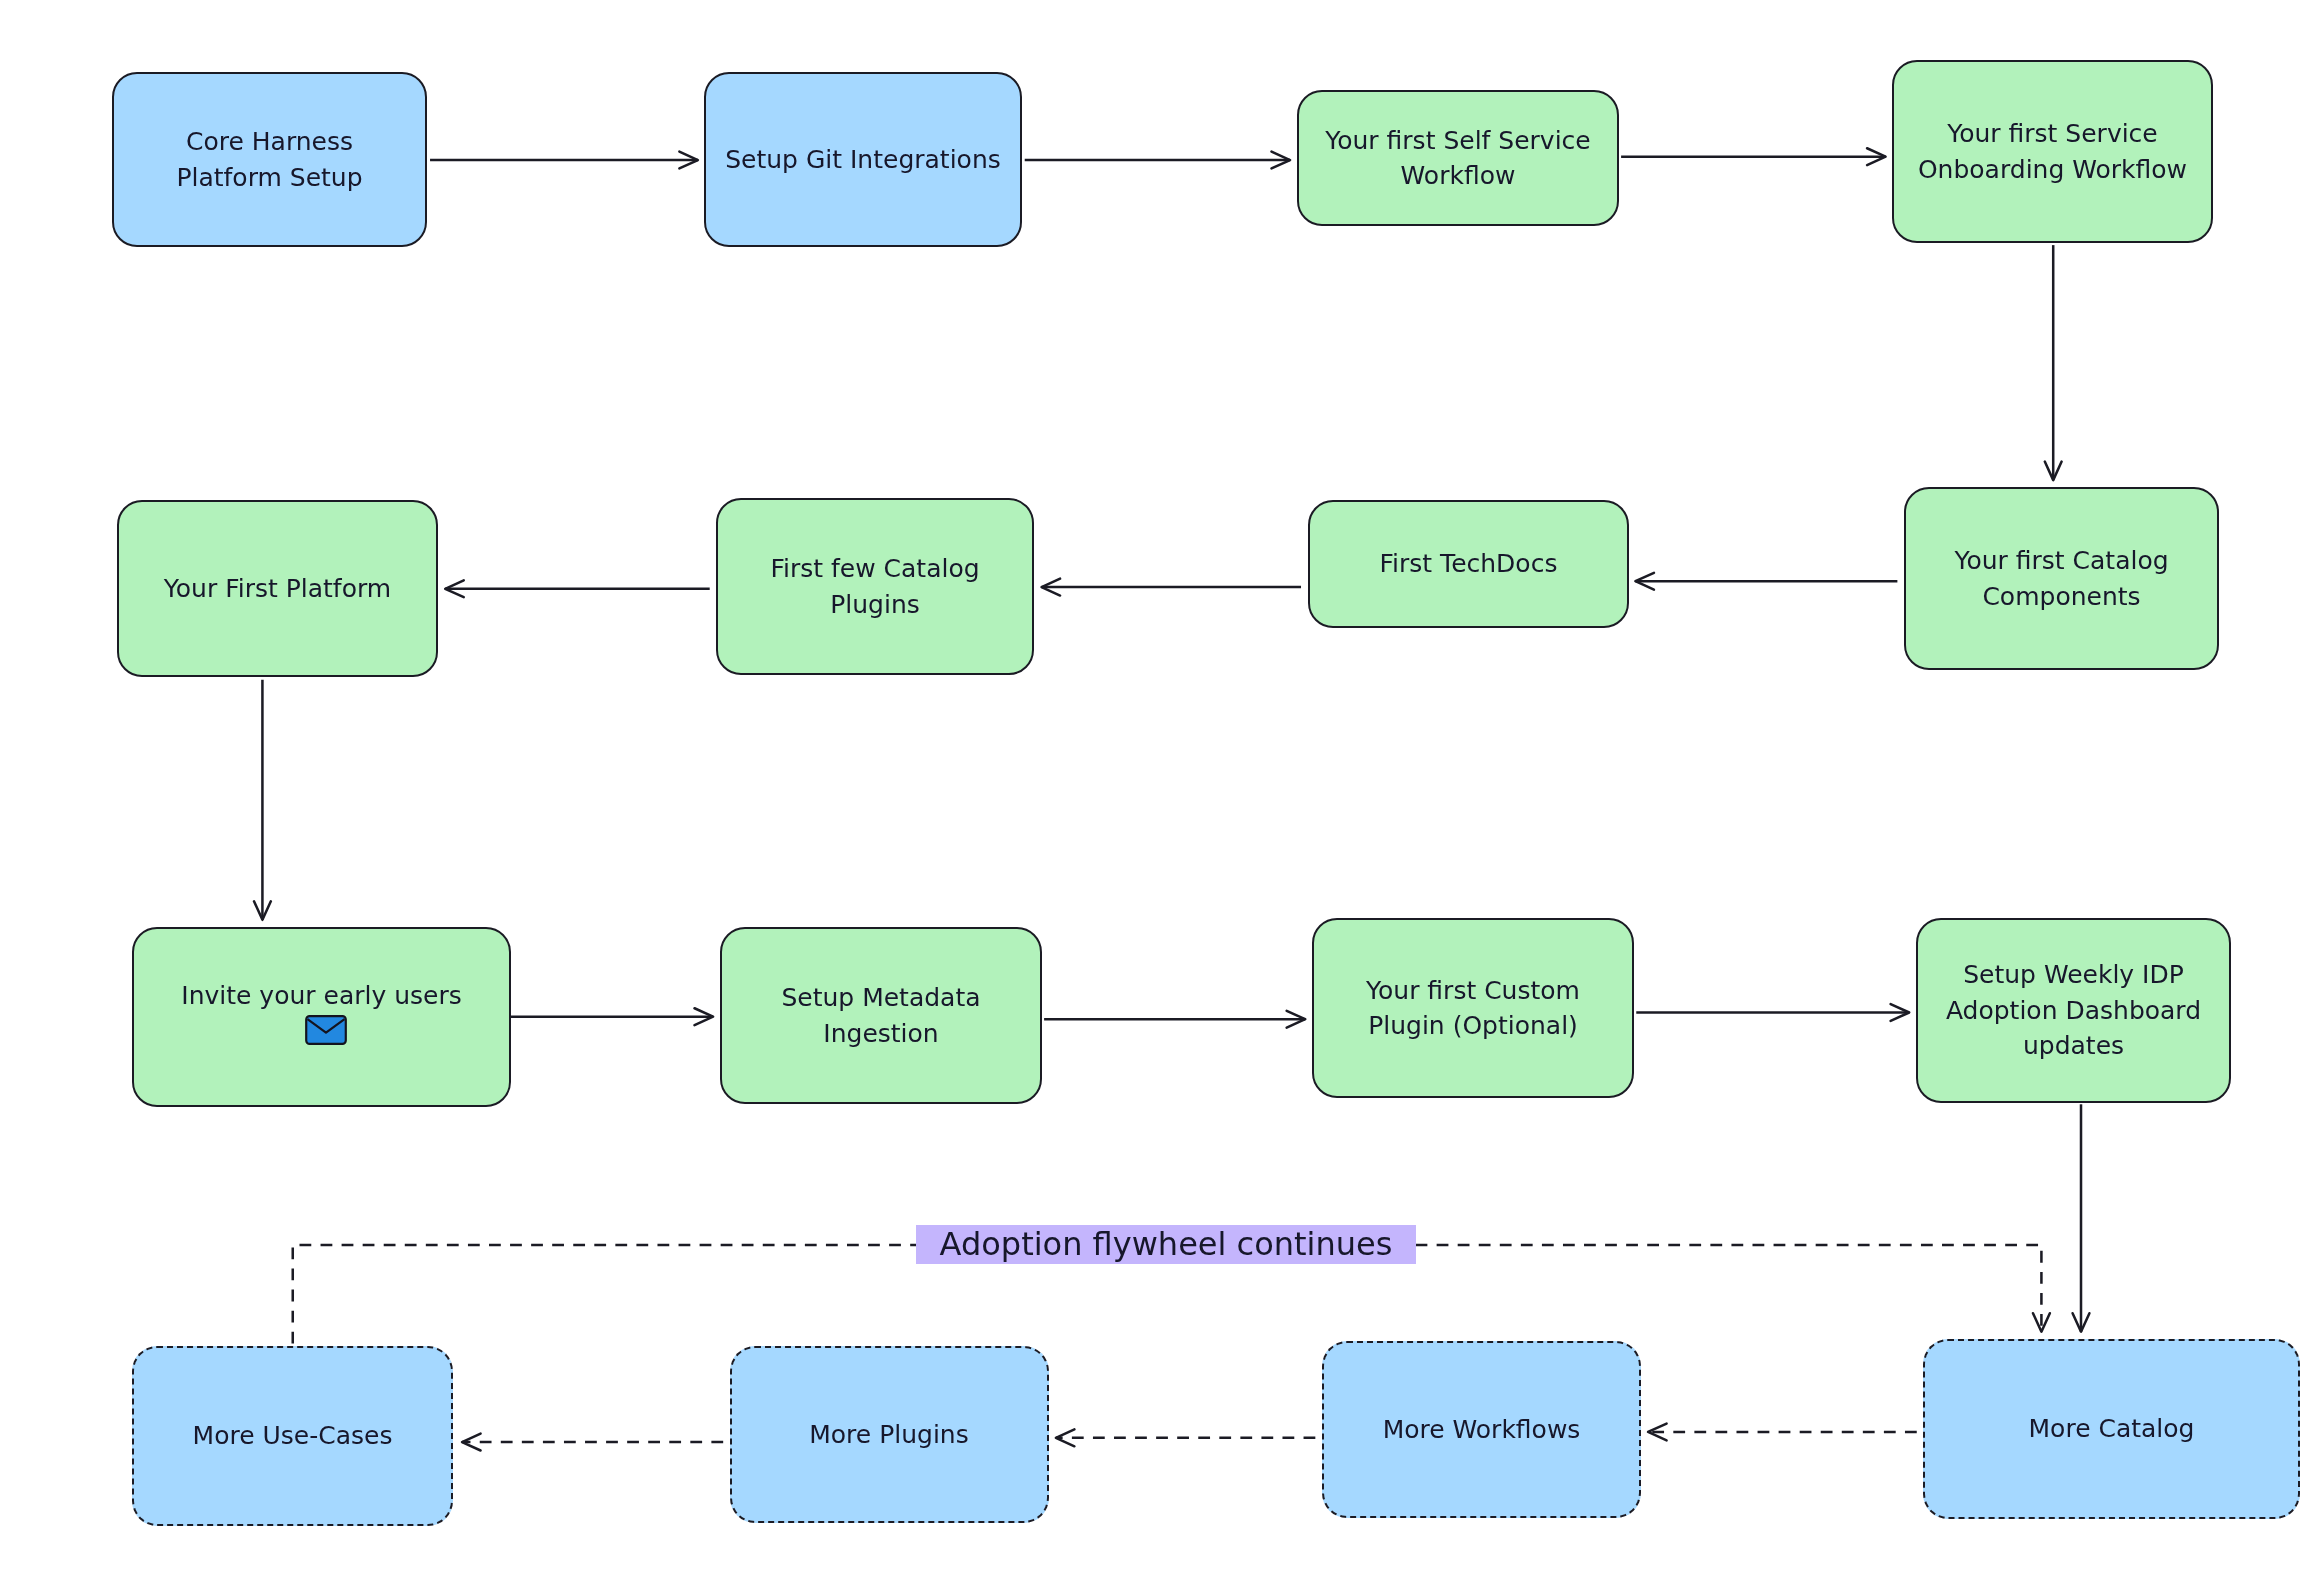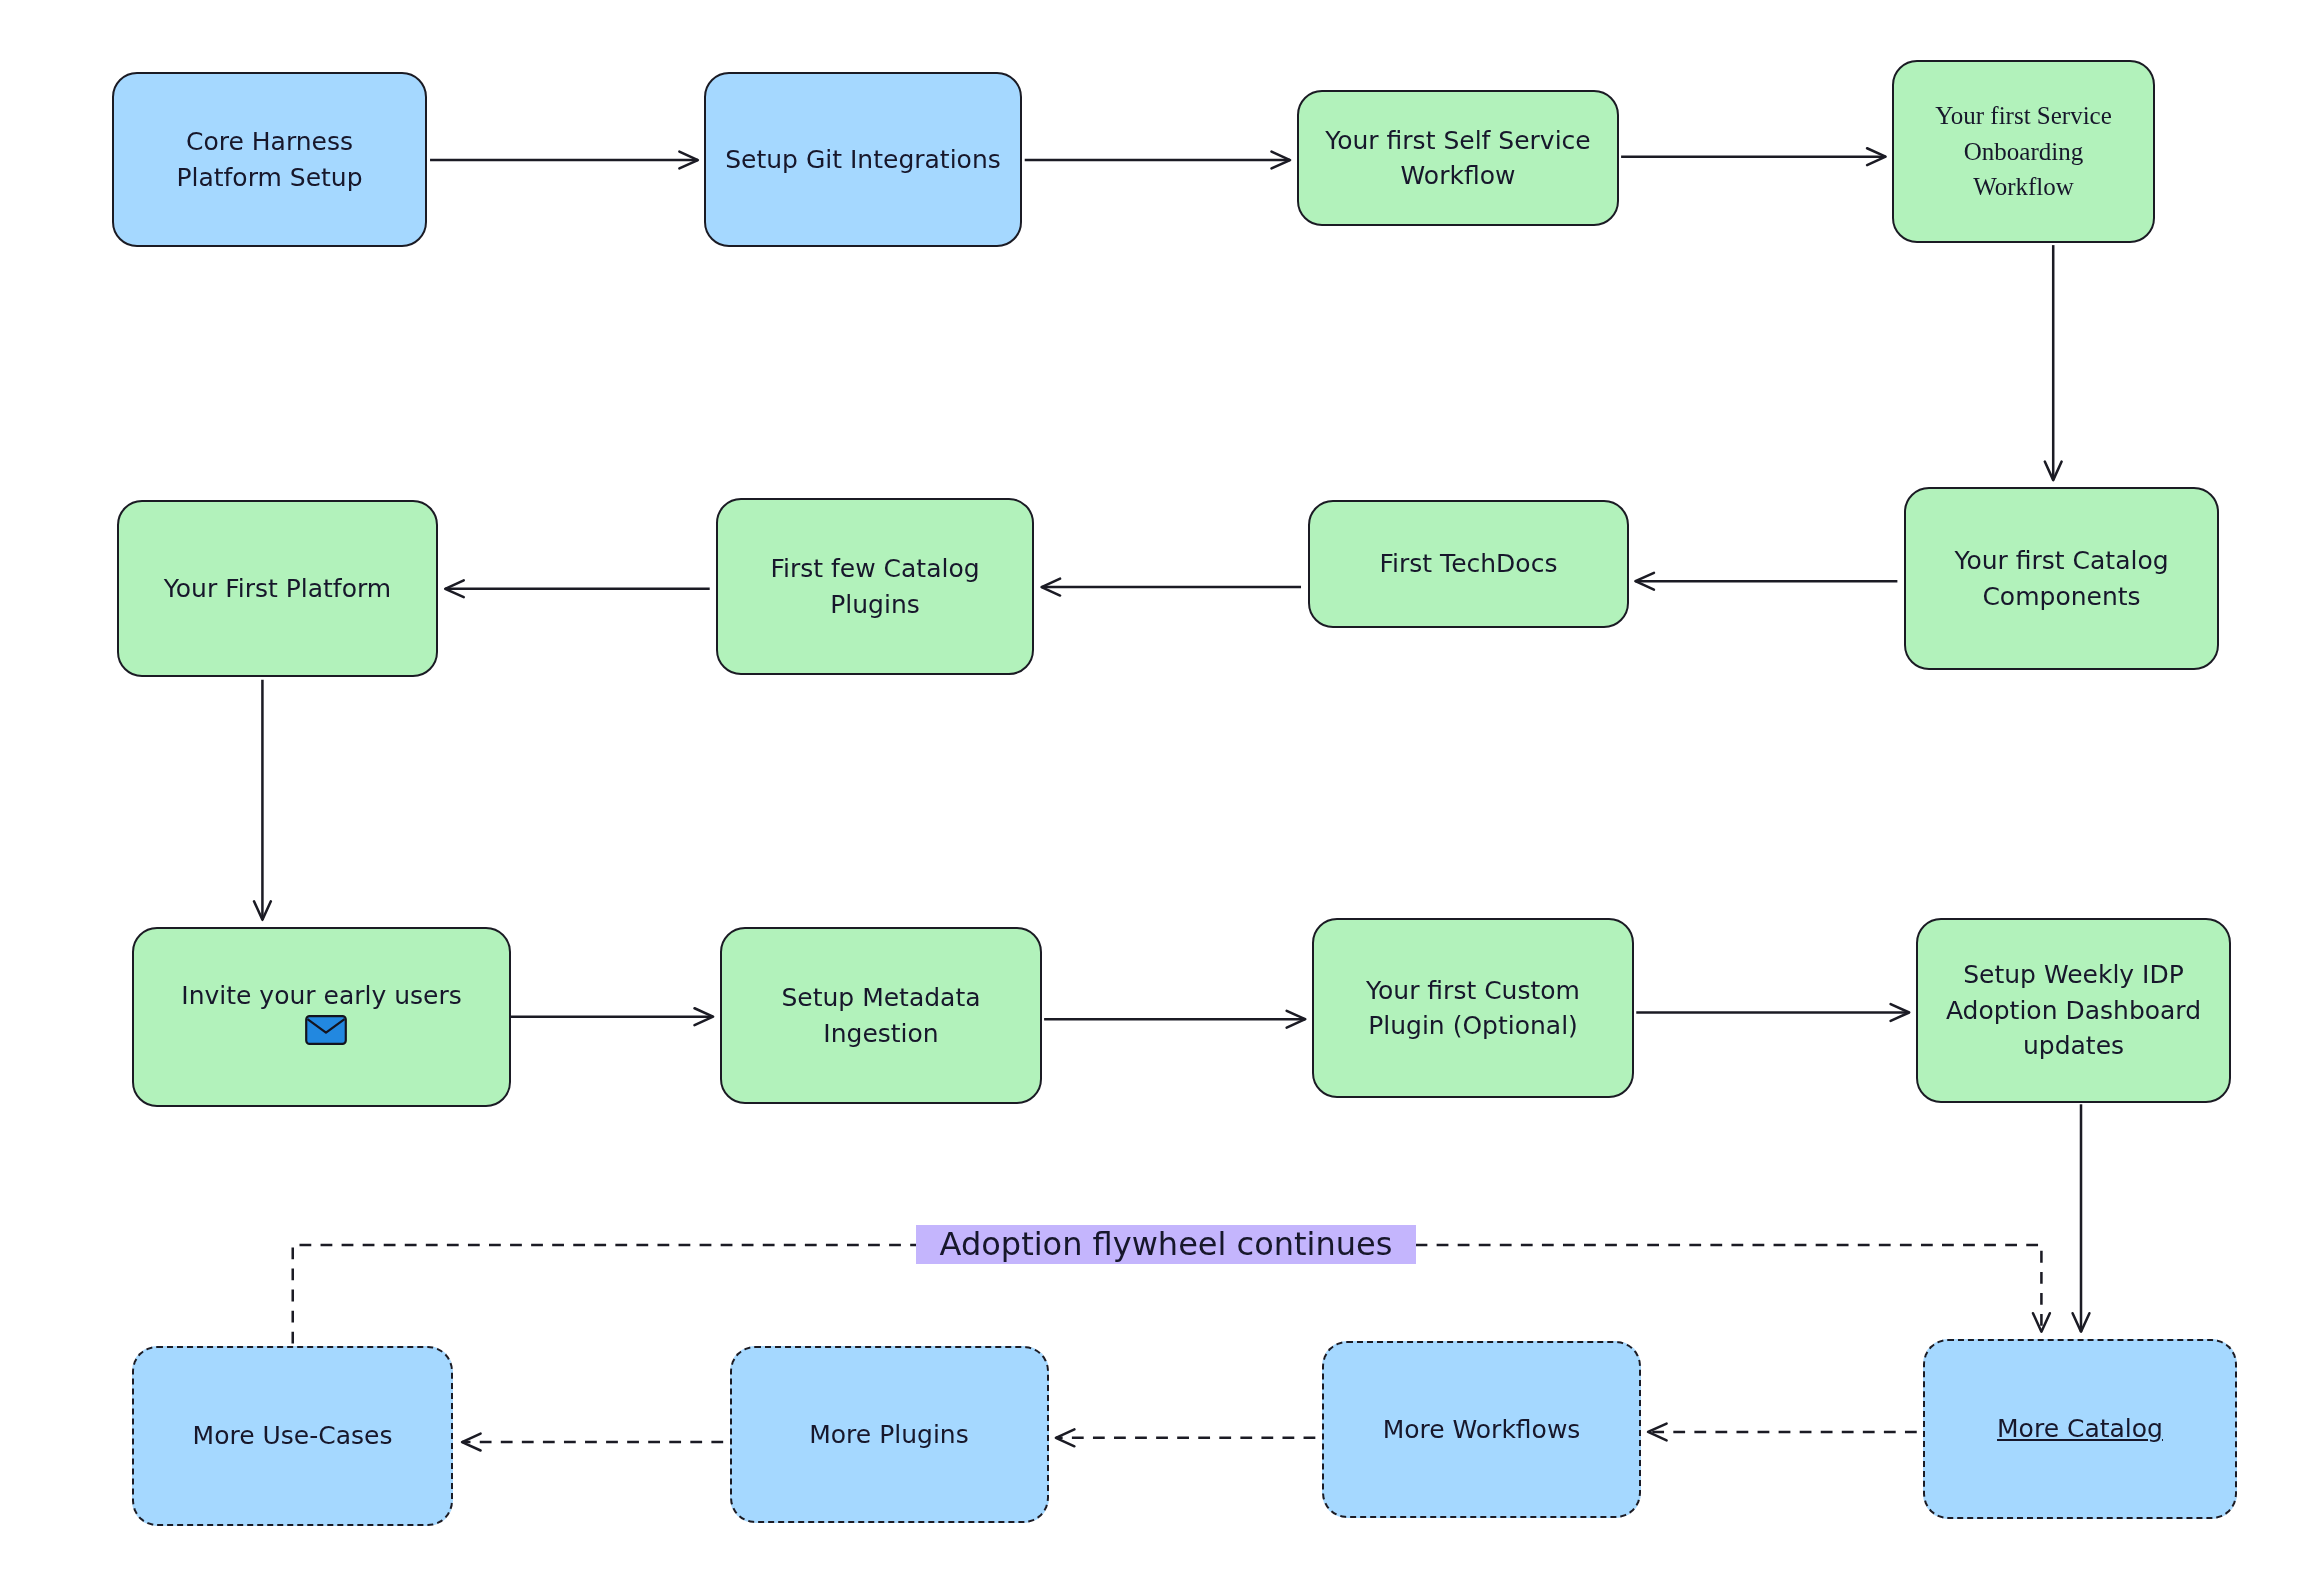--- a/index.html
+++ b/index.html
@@ -69,21 +69,21 @@
 
 <div class="node blue" style="left:112px;top:72px;width:315px;height:175px;">
   <span>Core Harness Platform Setup</span>
 </div>
 <div class="node blue" style="left:704px;top:72px;width:318px;height:175px;">
   <span>Setup Git Integrations</span>
 </div>
 <div class="node green" style="left:1297px;top:90px;width:322px;height:136px;">
   <span>Your first Self Service Workflow</span>
 </div>
-<div class="node green" style="left:1892px;top:60px;width:263px;height:183px;font-family:Liberation Serif, serif;">
+<div class="node green" style="left:1892px;top:60px;width:321px;height:183px;">
   <span>Your first Service Onboarding Workflow</span>
 </div>
 
 <div class="node green" style="left:1904px;top:487px;width:315px;height:183px;">
   <span>Your first Catalog Components</span>
 </div>
 <div class="node green" style="left:1308px;top:500px;width:321px;height:128px;">
   <span>First TechDocs</span>
 </div>
 <div class="node green" style="left:716px;top:498px;width:318px;height:177px;">
@@ -108,21 +108,21 @@
 </div>
 <div class="node green" style="left:1312px;top:918px;width:322px;height:180px;">
   <span>Your first Custom Plugin (Optional)</span>
 </div>
 <div class="node green" style="left:1916px;top:918px;width:315px;height:185px;">
   <span>Setup Weekly IDP Adoption Dashboard updates</span>
 </div>
 
 <div class="flywheel-label">Adoption flywheel continues</div>
 
-<div class="node blue dashed" style="left:1923px;top:1339px;width:314px;height:180px;text-decoration:underline;">
+<div class="node blue dashed" style="left:1923px;top:1339px;width:377px;height:180px;">
   <span>More Catalog</span>
 </div>
 <div class="node blue dashed" style="left:1322px;top:1341px;width:319px;height:177px;">
   <span>More Workflows</span>
 </div>
 <div class="node blue dashed" style="left:730px;top:1346px;width:319px;height:177px;padding-left:16px;">
   <span>More Plugins</span>
 </div>
 <div class="node blue dashed" style="left:132px;top:1346px;width:321px;height:180px;">
   <span>More Use-Cases</span>

